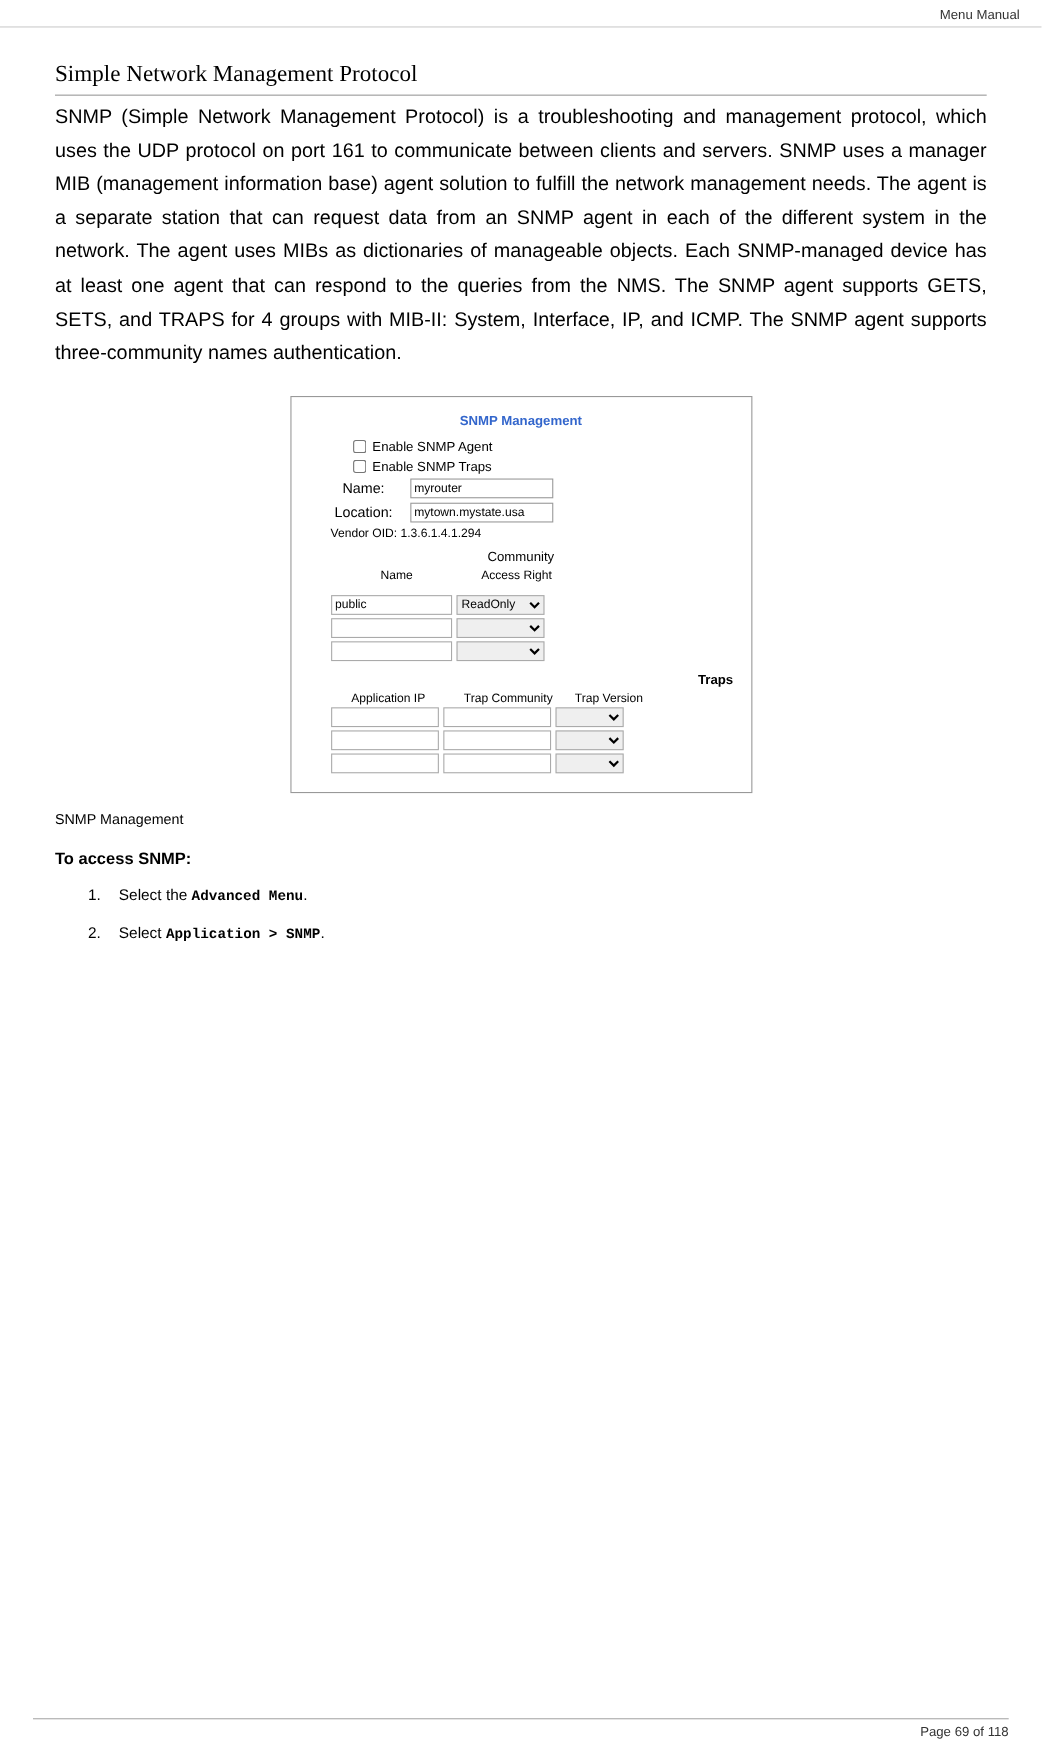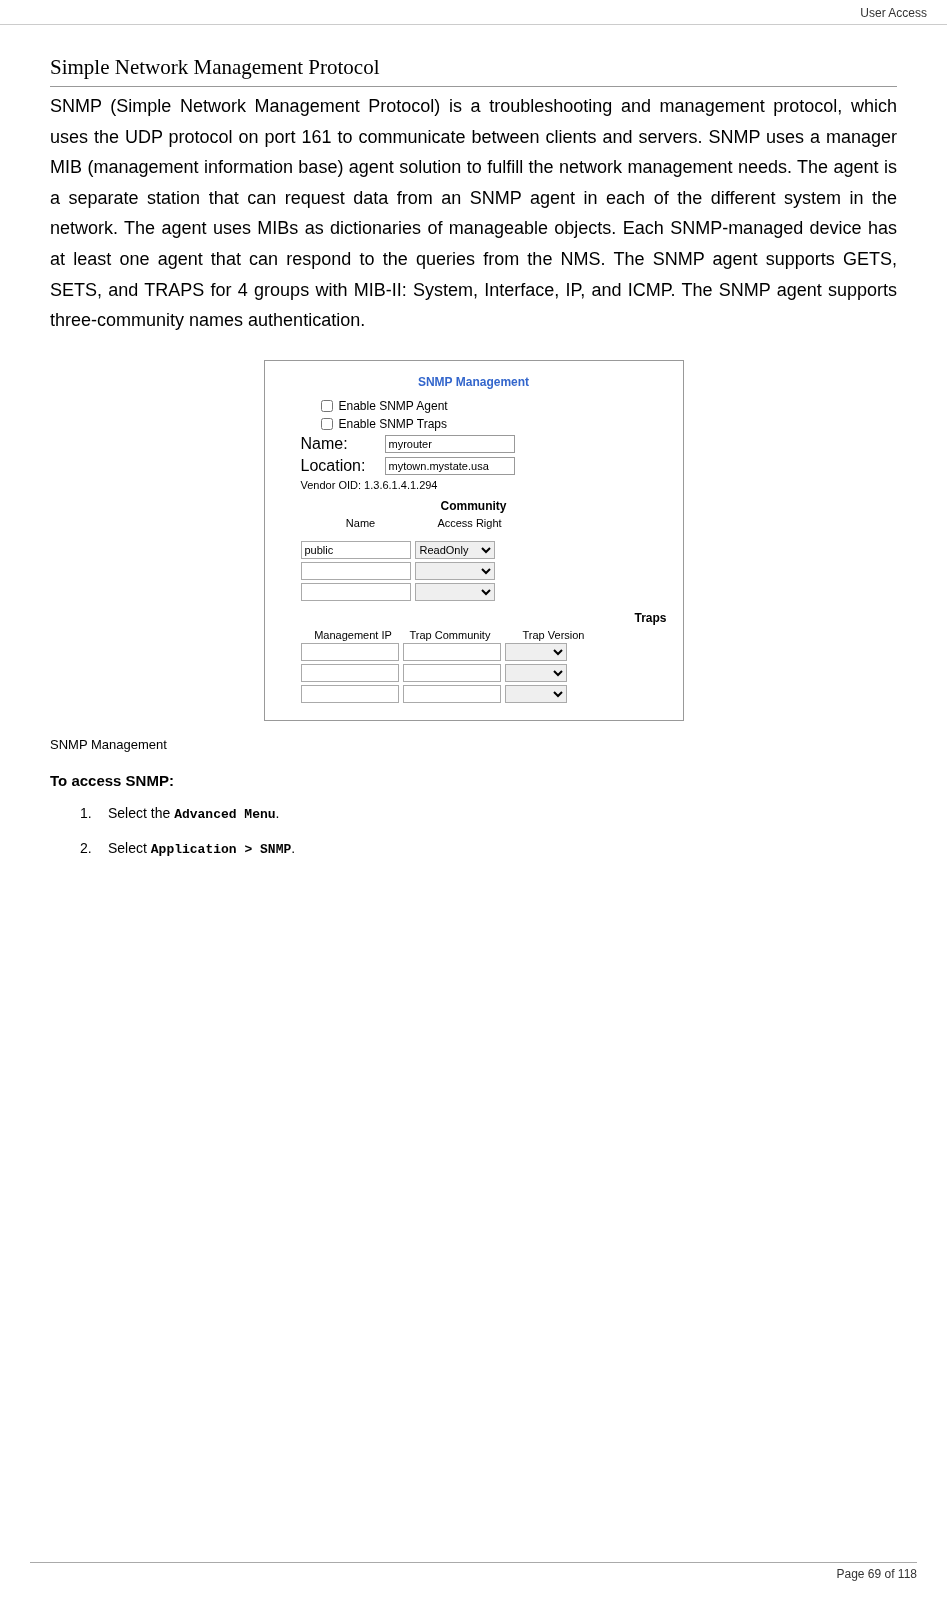--- a/index.html
+++ b/index.html
@@ -75,23 +75,23 @@
 
     .form-field-row {
       display: flex;
       align-items: center;
       margin-bottom: 4px;
       margin-left: 20px;
     }
 
     .form-field-row label {
       width: 60px;
-      text-align: left;
-      margin-right: 24px;
-      font-size: 16px;
+      text-align: center;
+      margin-right: 12px;
+      font-size: 13px;
     }
 
     .form-field-row input[type=text] {
       height: 18px;
       font-size: 11px;
       border: 1px solid #999;
       padding: 1px 3px;
       width: 130px;
     }
 
@@ -101,21 +101,21 @@
       margin-bottom: 8px;
       color: #000;
     }
 
     .community-section {
       margin-top: 8px;
     }
 
     .community-title {
       font-size: 12px;
-      font-weight: bold;
+      font-weight: normal;
       text-align: center;
       margin-bottom: 4px;
     }
 
     .community-header-row {
       display: flex;
       gap: 4px;
       margin-left: 20px;
       margin-bottom: 12px;
       font-size: 11px;
@@ -160,21 +160,21 @@
 
     .traps-header-row {
       display: flex;
       gap: 4px;
       margin-left: 20px;
       margin-bottom: 2px;
       font-size: 11px;
     }
 
     .traps-header-row .col-dest { width: 105px; text-align: center; }
-    .traps-header-row .col-tc { width: 105px; }
+    .traps-header-row .col-tc { width: 105px; text-align: center; }
     .traps-header-row .col-tv { width: 70px; text-align: center; }
 
     .traps-data-row {
       display: flex;
       gap: 4px;
       margin-left: 20px;
       margin-bottom: 3px;
       align-items: center;
     }
 
@@ -272,21 +272,21 @@
       border-top: 1px solid #aaa;
       width: calc(100% - 60px);
       text-align: right;
       padding-top: 4px;
     }
   </style>
 </head>
 <body>
 
 <div class="header-bar">
-  <span>User Access</span>
+  <span>Menu Manual</span>
 </div>
 
 <div class="page-content">
 
   <h1 class="main-title">Simple Network Management Protocol</h1>
 
   <p class="body-text">SNMP (Simple Network Management Protocol) is a troubleshooting and management protocol, which uses the UDP protocol on port 161 to communicate between clients and servers. SNMP uses a manager MIB (management information base) agent solution to fulfill the network management needs. The agent is a separate station that can request data from an SNMP agent in each of the different system in the network. The agent uses MIBs as dictionaries of manageable objects. Each SNMP-managed device has at least one agent that can respond to the queries from the NMS. The SNMP agent supports GETS, SETS, and TRAPS for 4 groups with MIB-II: System, Interface, IP, and ICMP. The SNMP agent supports three-community names authentication.</p>
 
   <div class="screenshot-box">
     <div class="screenshot-title">SNMP Management</div>
@@ -345,21 +345,21 @@
           <option></option>
           <option>ReadOnly</option>
           <option>ReadWrite</option>
         </select>
       </div>
     </div>
 
     <div class="traps-section">
       <div class="traps-title">Traps</div>
       <div class="traps-header-row">
-        <span class="col-dest">Management IP</span>
+        <span class="col-dest">Application IP</span>
         <span class="col-tc">Trap Community</span>
         <span class="col-tv">Trap Version</span>
       </div>
 
       <div class="traps-data-row">
         <input type="text" value="" style="">
         <input type="text" value="" style="">
         <select>
           <option></option><option>v1</option><option>v2c</option>
         </select>

